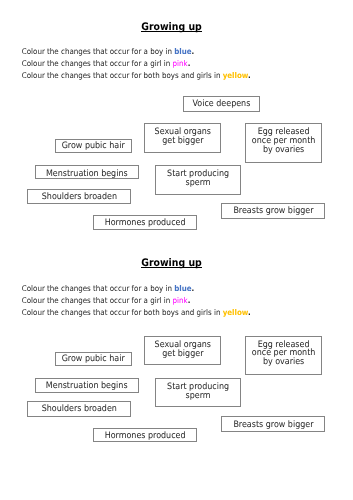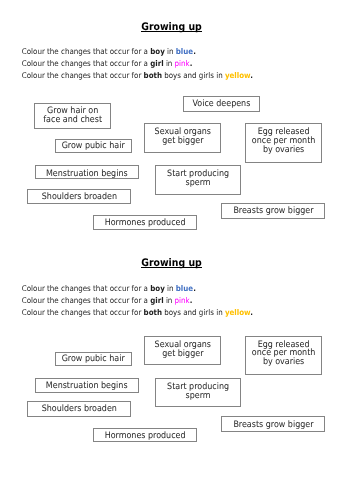--- a/index.html
+++ b/index.html
@@ -43,21 +43,21 @@
   }
 
   .instructions { position: absolute; }
   .instr-line {
     position: absolute;
     left: 0;
     white-space: nowrap;
     font-size: 7.9px;
     color: #1f1f1f;
   }
-  .instr-line b { font-weight: bold; }
+  .instr-line b { font-weight: normal; }
   .c-blue { color: #4472C4; font-weight: bold; }
   .c-pink { color: #FF00FF; font-weight: normal; }
   .c-yellow { color: #FFC000; font-weight: bold; }
   .dot { color: #1f1f1f; font-weight: bold; }
 
   .box {
     position: absolute;
     box-sizing: border-box;
     border: 1px solid #848484;
     background: #ffffff;
@@ -73,24 +73,20 @@
 </style>
 </head>
 <body>
 
 <div class="page">
     <div class="title" style="top: 21px;"><span>Growing up</span></div>
     <div class="instructions" style="left: 21.8px; top: 46.5px;">
       <div class="instr-line" style="top: 0px;">Colour the changes that occur for a <b>boy</b> in <span class="c-blue">blue</span><span class="dot">.</span></div>
       <div class="instr-line" style="top: 12px;">Colour the changes that occur for a <b>girl</b> in <span class="c-pink">pink</span><span class="dot">.</span></div>
       <div class="instr-line" style="top: 24px;">Colour the changes that occur for <b>both</b> boys and girls in <span class="c-yellow">yellow</span><span class="dot">.</span></div>
-    </div>
-    <div class="box" style="left: 34.3px; top: 102.6px; width: 76.8px; height: 26.3px;">
-      <span class="lbl" style="top: 0.2px;">Grow hair on
-face and chest</span>
     </div>
     <div class="box" style="left: 183.1px; top: 96.2px; width: 76.7px; height: 16px;">
       <span class="lbl" style="top: 0.6px;">Voice deepens</span>
     </div>
     <div class="box" style="left: 144.4px; top: 123.4px; width: 76.8px; height: 29.2px;">
       <span class="lbl" style="top: -1.1px;">Sexual organs
 get bigger</span>
     </div>
     <div class="box" style="left: 245.4px; top: 123.3px; width: 76.4px; height: 40.1px;">
       <span class="lbl" style="top: -2px;">Egg released

